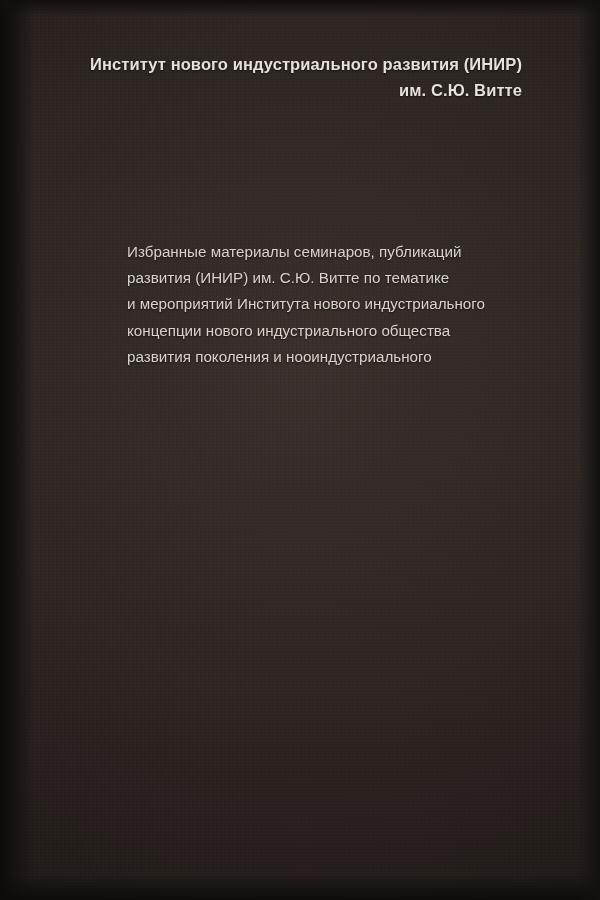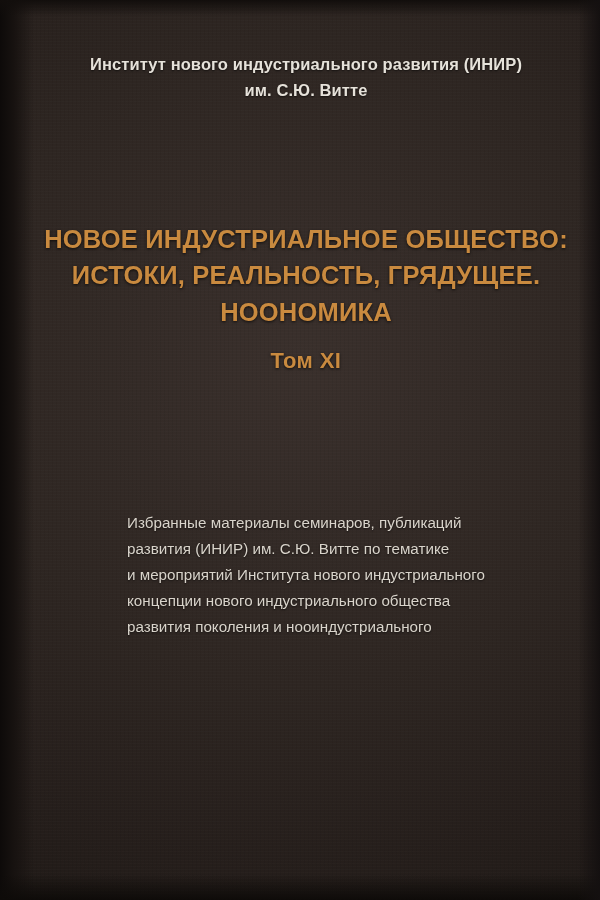--- a/index.html
+++ b/index.html
@@ -75,21 +75,21 @@
   .publisher {
     margin-top: 52px;
     text-align: center;
     color: #e6e2da;
     font-size: 16.5px;
     font-weight: bold;
     line-height: 1.55;
     letter-spacing: 0.1px;
     text-shadow: 0 1px 2px rgba(0,0,0,0.6);
   }
-  .publisher .line2 { display: block; }
+  .publisher .line2 { display: block; text-align: right; }
 
   .title-block {
     margin-top: 118px;
     text-align: center;
     color: #c98a3f;
     font-weight: bold;
     text-shadow: 0 1px 3px rgba(0,0,0,0.7);
   }
   .title-main {
     font-size: 25.5px;
@@ -128,28 +128,20 @@
   <div class="edge-bottom"></div>
   <div class="edge-right"></div>
 
   <div class="content">
 
     <div class="publisher">
       <span class="line1">Институт нового индустриального развития (ИНИР)</span>
       <span class="line2">им. С.Ю. Витте</span>
     </div>
 
-    <div class="title-block">
-      <div class="title-main">
-        <span class="l">НОВОЕ ИНДУСТРИАЛЬНОЕ ОБЩЕСТВО:</span>
-        <span class="l">ИСТОКИ, РЕАЛЬНОСТЬ, ГРЯДУЩЕЕ.</span>
-        <span class="l">НООНОМИКА</span>
-      </div>
-      <div class="title-volume">Том XI</div>
-    </div>
 
     <div class="blurb">
       <span class="l">Избранные материалы семинаров, публикаций</span>
       <span class="l">развития (ИНИР) им. С.Ю. Витте по тематике</span>
       <span class="l">и мероприятий Института нового индустриального</span>
       <span class="l">концепции нового индустриального общества</span>
       <span class="l">развития поколения и нооиндустриального</span>
     </div>
 
   </div>

